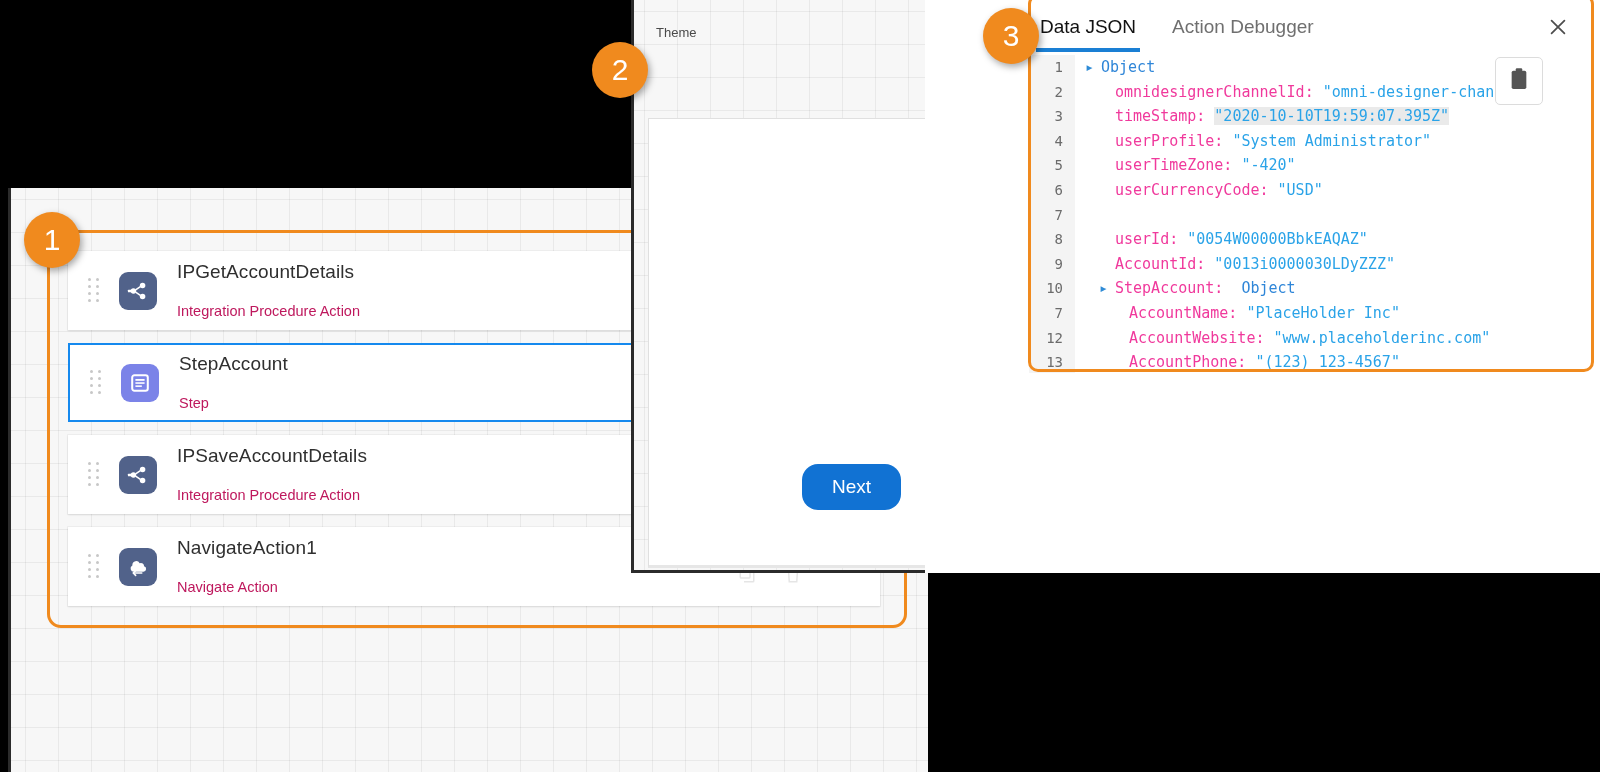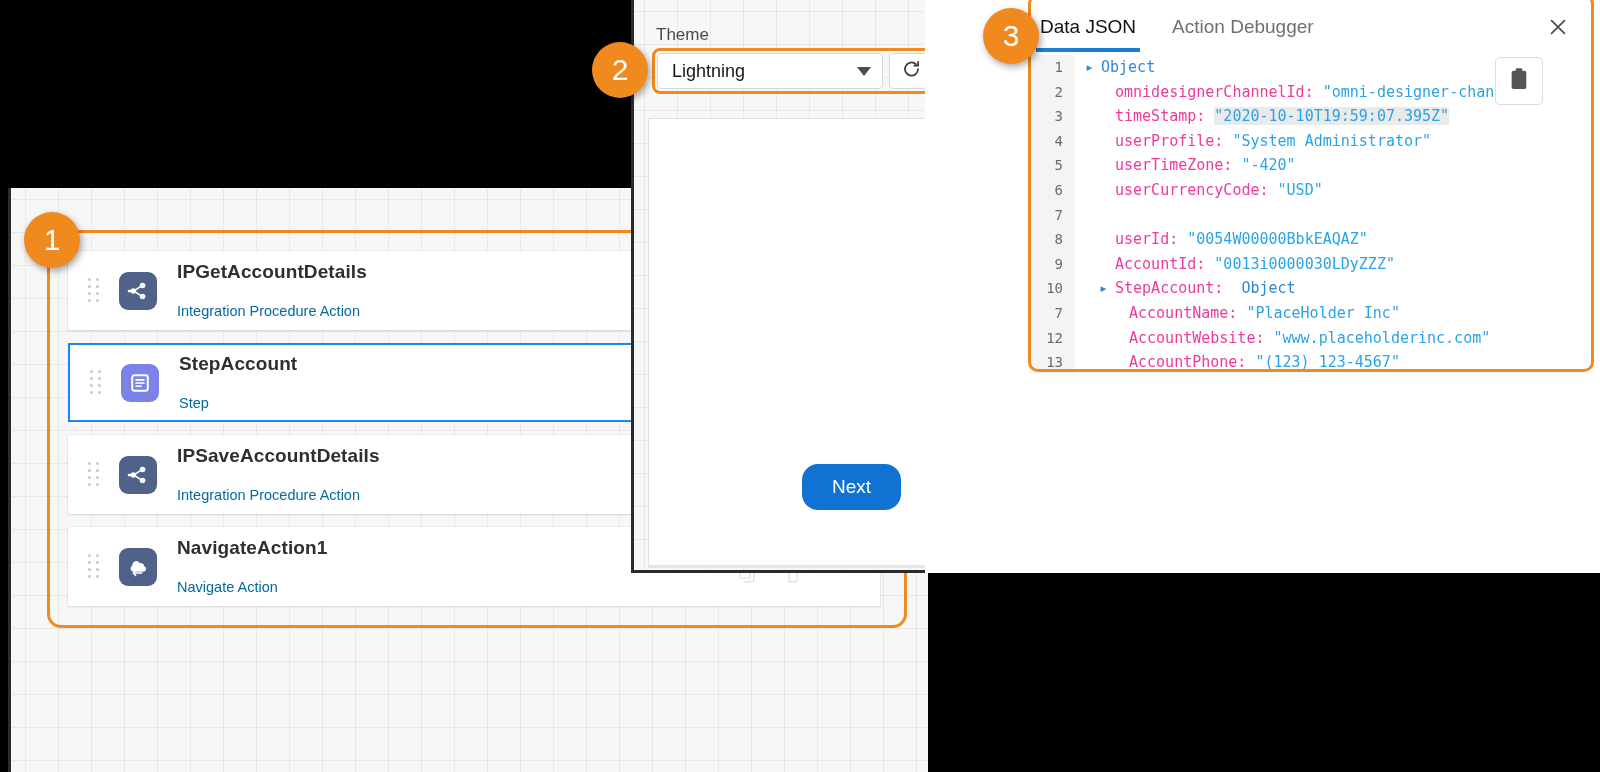--- a/index.html
+++ b/index.html
@@ -111,25 +111,24 @@
   .step-icon.step  { background: #7b83e8; }
   .step-icon.nav   { background: #51628a; }
   .step-icon svg { display: block; }
 
   .step-text { display: flex; flex-direction: column; justify-content: center; }
   .step-title {
     font-size: 19px;
     color: #2f2f2f;
     line-height: 1.25;
     letter-spacing: 0.1px;
-    font-weight: bold;
   }
   .step-sub {
     font-size: 14.5px;
-    color: #0369a1;
+    color: #be185d;
     line-height: 1.35;
     margin-top: 18px;
   }
 
   
   .ghost-icons {
     position: absolute;
     left: 738px;
     top: 566px;
     display: flex;
@@ -155,21 +154,21 @@
     border-left: 3px solid #2b2b2b;
     border-right: 3px solid #2b2b2b;
     border-bottom: 3px solid #2b2b2b;
     z-index: 20;
   }
 
   #theme-label {
     position: absolute;
     left: 22px;
     top: 25px;
-    font-size: 17px;
+    font-size: 13px;
     color: #4a4a4a;
   }
 
   #theme-row {
     position: absolute;
     left: 18px;
     top: 48px;
     width: 286px;
     height: 46px;
     border: 3px solid #f08a1e;
@@ -498,34 +497,20 @@
       <svg width="18" height="18" viewBox="0 0 24 24" fill="none" stroke="#9a9a9a" stroke-width="2">
         <path d="M4 6h16M9 6V4h6v2M6 6l1 15h10l1-15"></path>
       </svg>
     </span>
   </div>
 
   <div id="preview-panel">
 
     <span id="theme-label">Theme</span>
 
-    <div id="theme-row">
-      <div id="theme-select">
-        <span class="val">Lightning</span>
-        <span class="caret"></span>
-      </div>
-      <div id="theme-refresh">
-        <span>
-          <svg width="21" height="21" viewBox="0 0 24 24" fill="none" stroke="#3c3c3c" stroke-width="2" stroke-linecap="round">
-            <path d="M19.5 11.5a7.5 7.5 0 1 1-2.4-5.5"></path>
-            <path d="M19.6 3.4v4.3h-4.3"></path>
-          </svg>
-        </span>
-      </div>
-    </div>
 
     <div id="preview-body">
       <button id="next-button">Next</button>
     </div>
   </div>
 
   <div id="json-panel">
 
     <div id="json-tabs">
       <span class="json-tab active">Data JSON</span>

